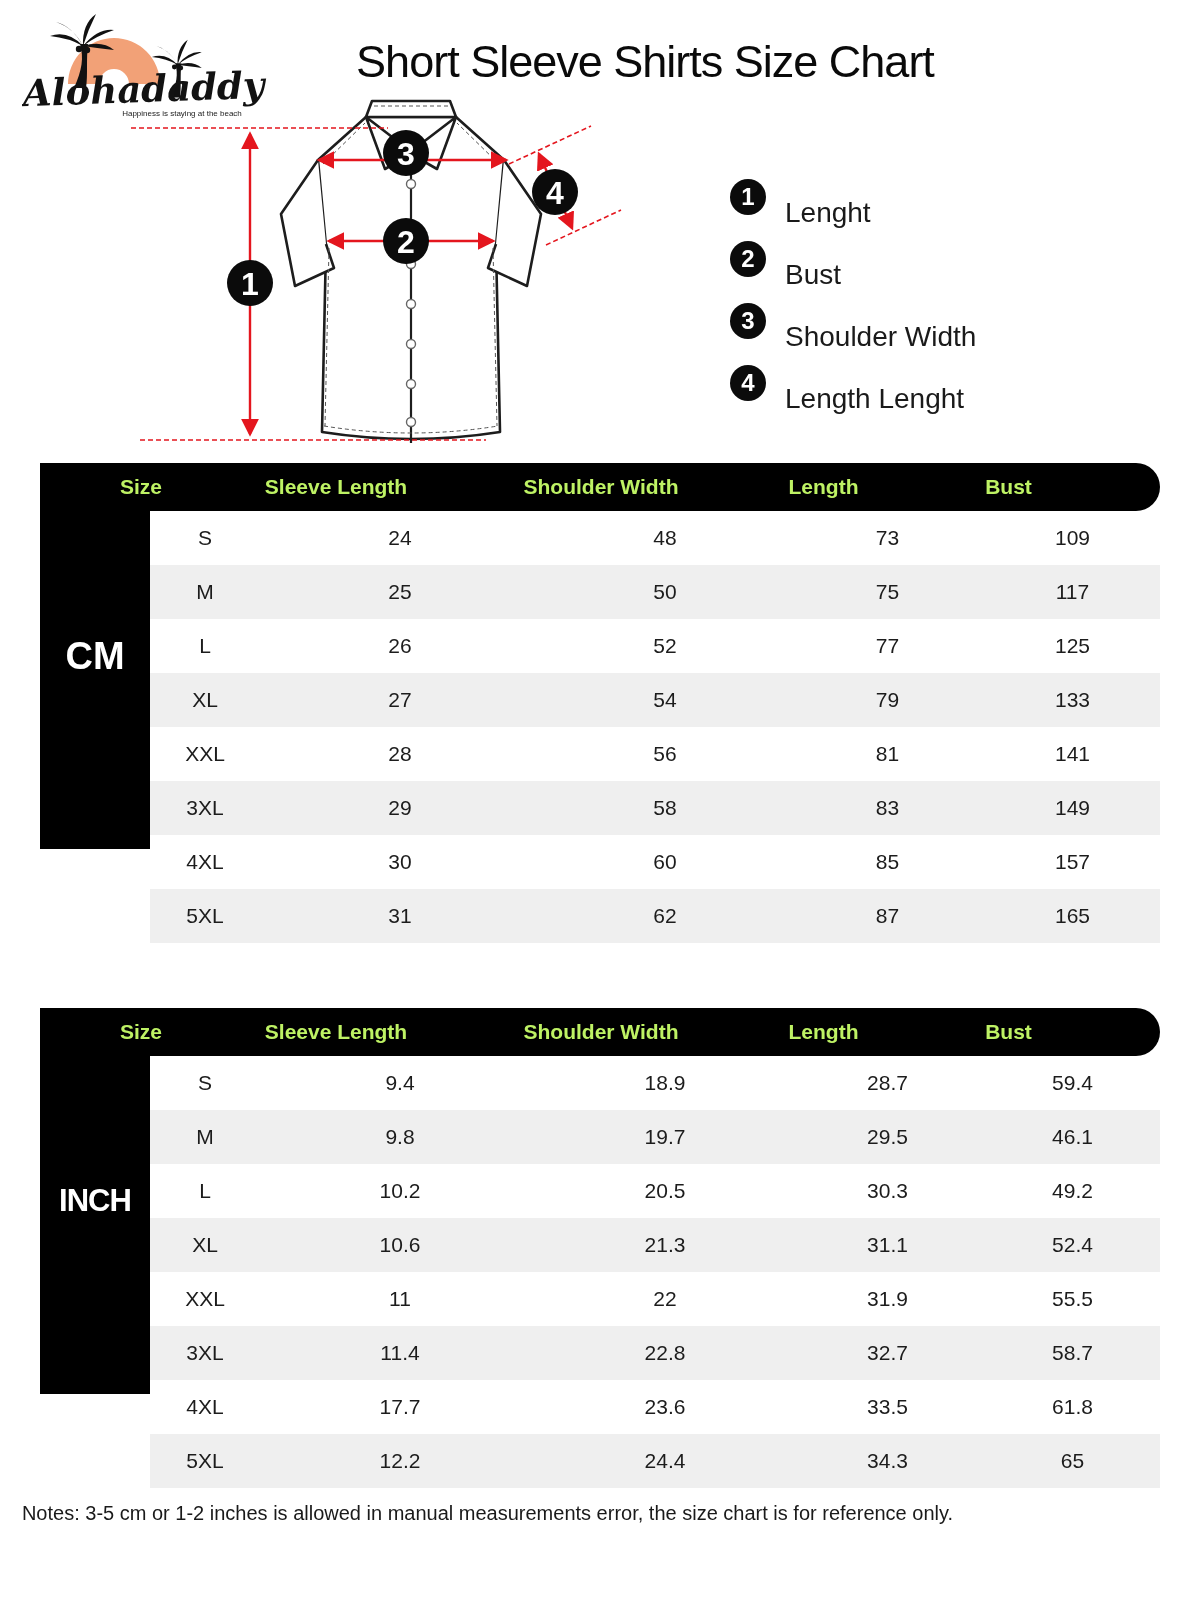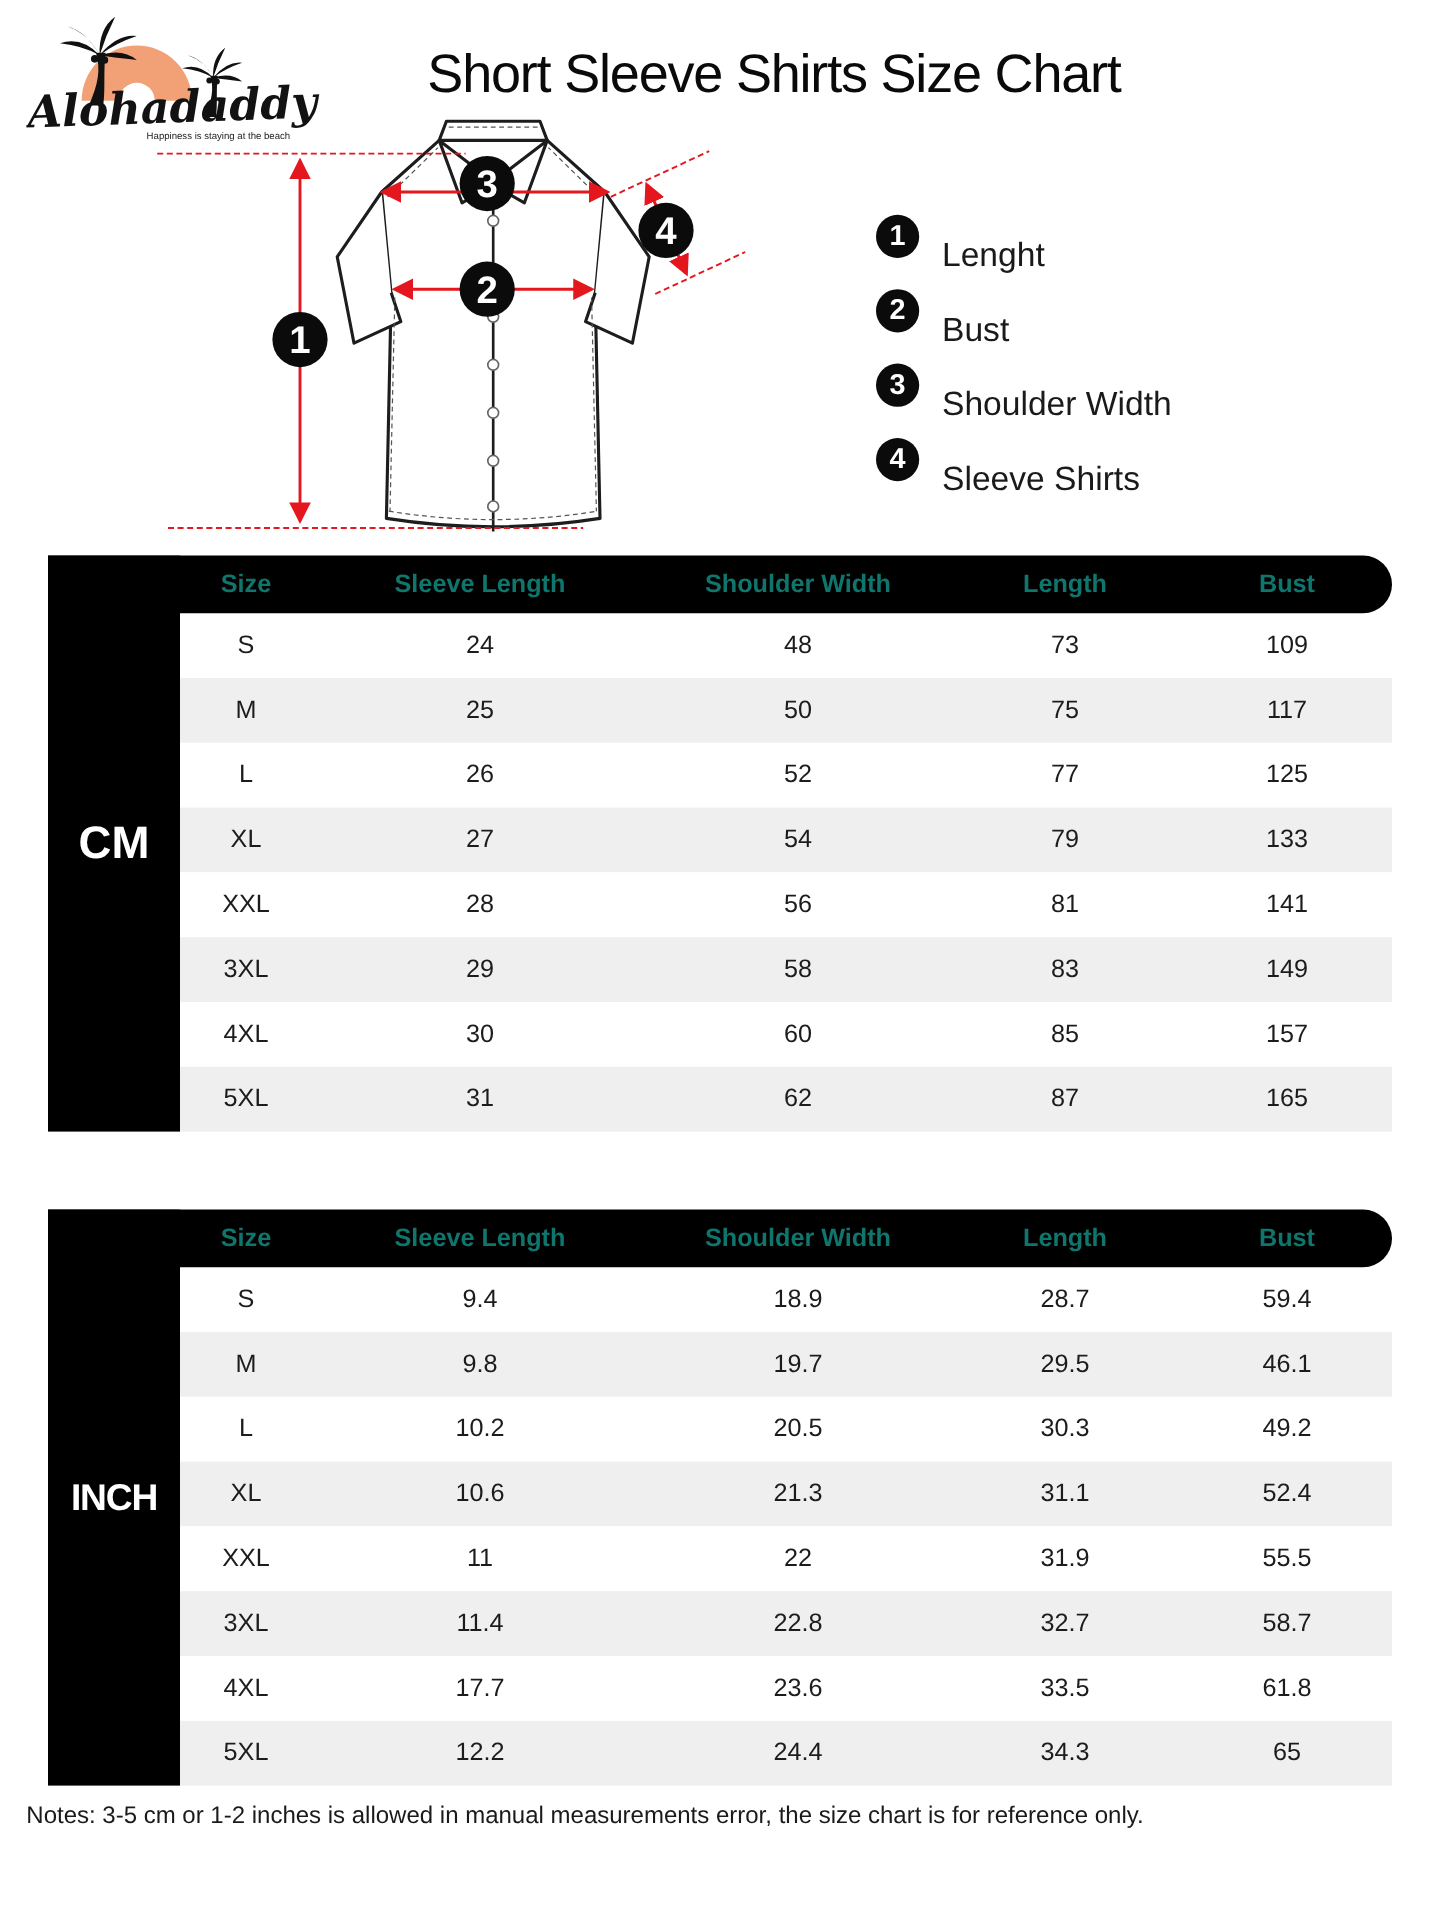--- a/index.html
+++ b/index.html
@@ -23,27 +23,27 @@
                   font-size:24px; font-weight:bold; flex:0 0 36px; }
   .legend-label { font-size:28px; color:#1a1a1a;margin-top:32px; }
 
   
   .size-table { position:absolute; left:40px; width:1120px; }
   .size-table.cm   { top:463px; }
   .size-table.inch { top:1008px; }
 
   .thead { position:relative; z-index:2; height:48px; width:1120px; background:#000;
            border-radius:0 26px 26px 0; display:flex; align-items:center;
-           padding-left:110px; color:#0f766e; font-weight:bold; font-size:21px; }
+           padding-left:46px; color:#bef264; font-weight:bold; font-size:21px; }
   .thead span { text-align:center; }
 
   .unit-col { position:absolute; left:0; top:0; width:110px; background:#000;
               display:flex; align-items:center; justify-content:center;
               color:#fff; font-weight:bold; z-index:1; }
-  .size-table .unit-col { height:480px; }
+  .size-table .unit-col { height:386px; }
   .size-table.cm  .unit-col { font-size:38px; }
   .size-table.inch .unit-col { font-size:31px; letter-spacing:-1px; }
 
   .tbody { margin-left:110px; }
   .t-row { display:flex; align-items:center; height:54px; background:#fff;
            font-size:21px; color:#1c1c1c; }
   .t-row.alt { background:#efefef; }
   .t-row span { text-align:center; }
 
   .c0 { width:110px; } .c1 { width:280px; } .c2 { width:250px; }
@@ -158,21 +158,21 @@
   <div class="legend-item">
     <span class="legend-badge">2</span>
     <span class="legend-label">Bust</span>
   </div>
   <div class="legend-item">
     <span class="legend-badge">3</span>
     <span class="legend-label">Shoulder Width</span>
   </div>
   <div class="legend-item">
     <span class="legend-badge">4</span>
-    <span class="legend-label">Sleeve Shirts</span>
+    <span class="legend-label">Length Lenght</span>
   </div>
 </div>
 
 <div class="size-table cm">
   <div class="unit-col">
     <span>CM</span>
   </div>
   <div class="thead">
     <span class="c0">Size</span>
     <span class="c1">Sleeve Length</span>

